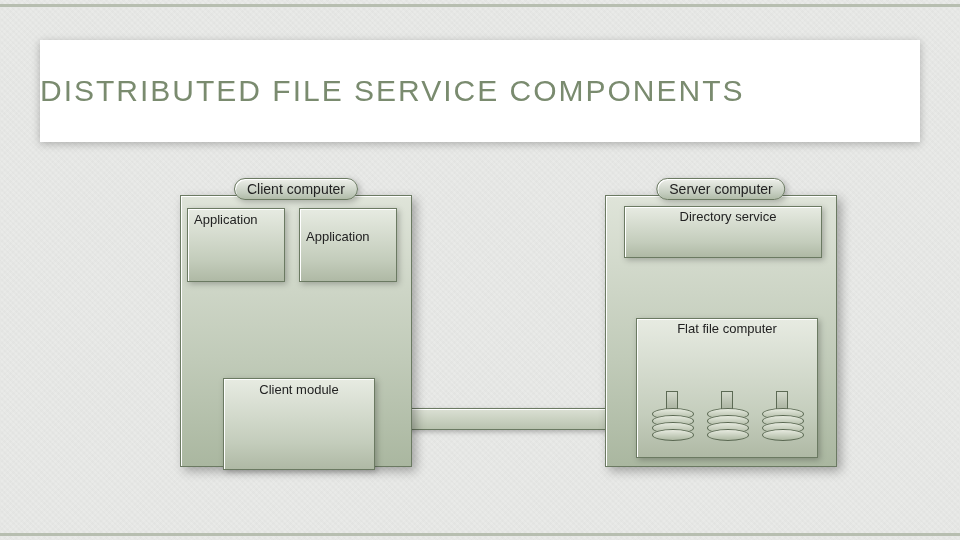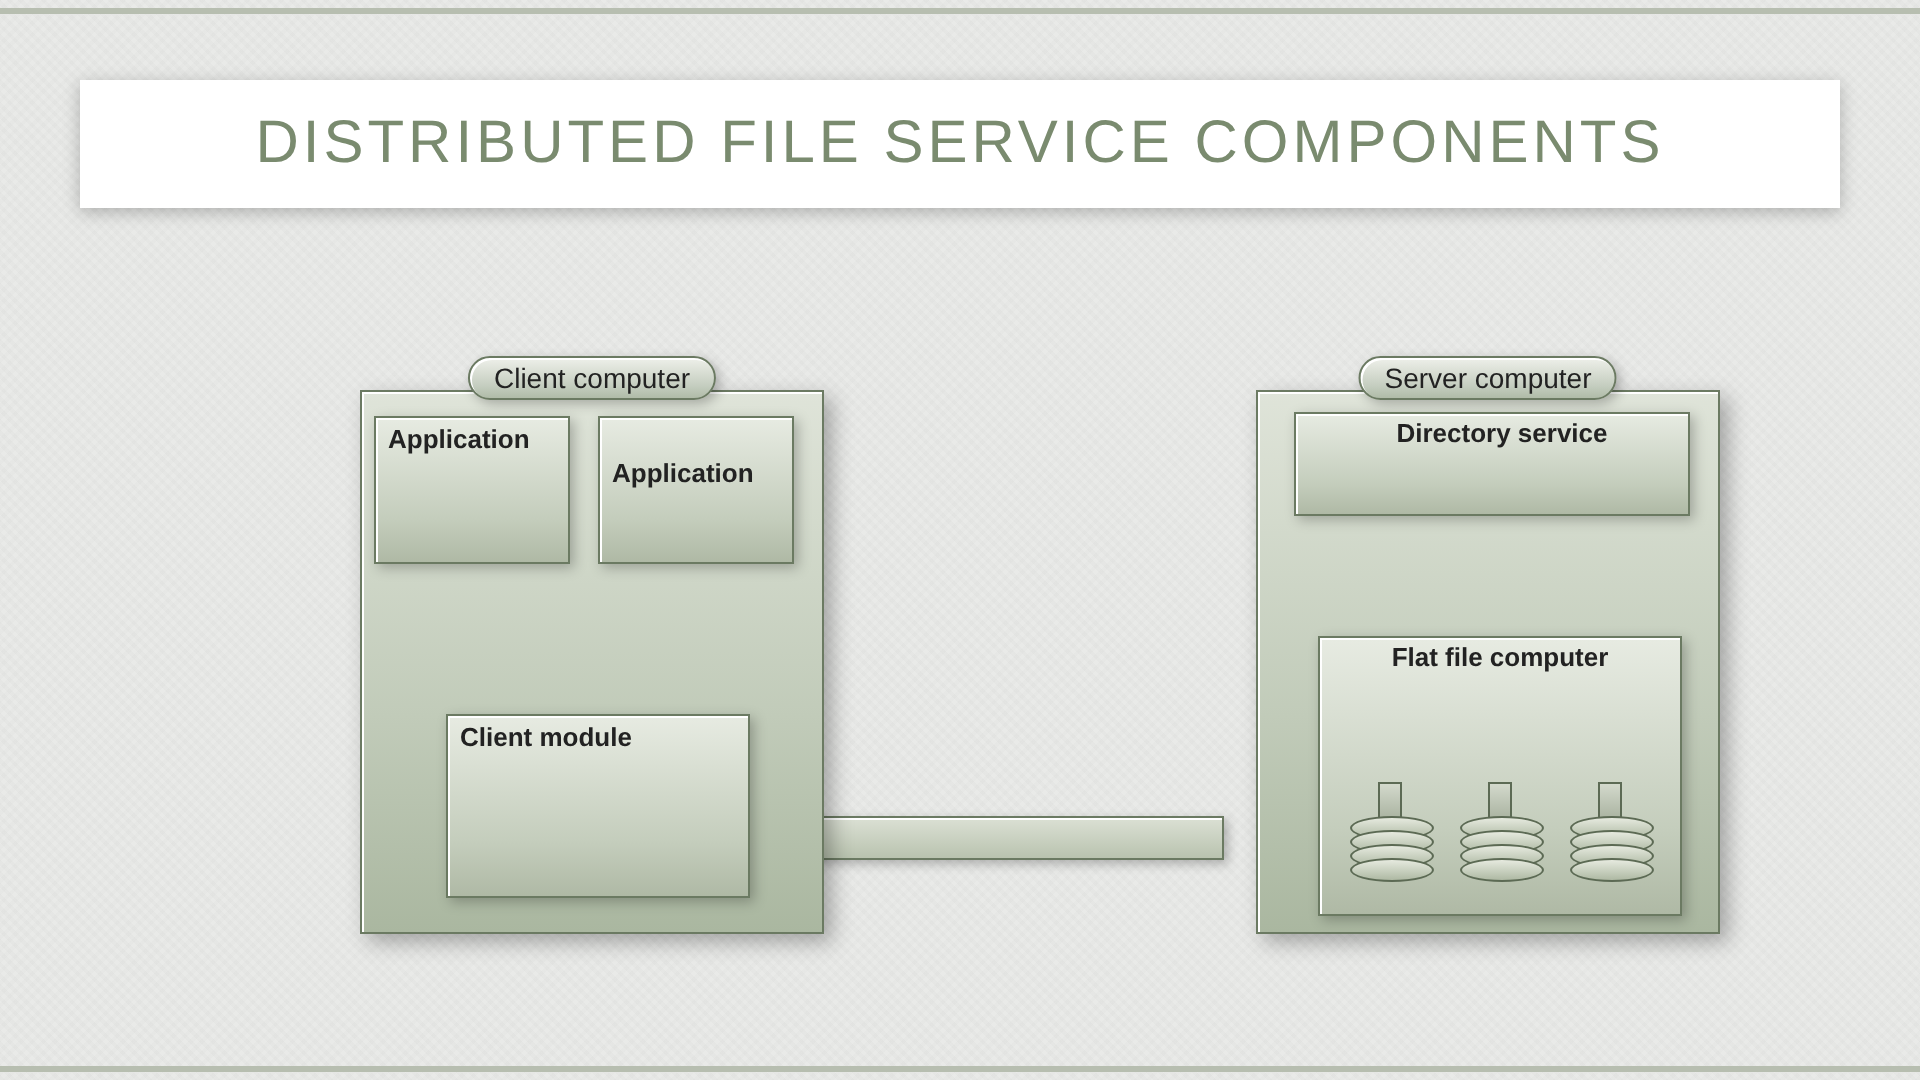--- a/index.html
+++ b/index.html
@@ -16,24 +16,24 @@
     position:absolute;inset:0;
     background:
       repeating-linear-gradient(45deg, rgba(0,0,0,0.015) 0 2px, transparent 2px 4px),
       repeating-linear-gradient(-45deg, rgba(0,0,0,0.01) 0 2px, transparent 2px 4px);
     pointer-events:none;
   }
 
   
   .title-strip{
     position:absolute;
-    left:40px; right:40px; top:40px; height:64px;
+    left:40px; right:40px; top:40px; height:102px;
     background:#fff;
     box-shadow:0 2px 8px rgba(0,0,0,.25);
-    display:flex;align-items:center;justify-content:center;
+    display:flex;align-items:center;
   }
   .title-strip h1{
     margin:0;
     font-size:30px;
     font-weight:400;
     letter-spacing:2px;
     color:#7a8b6f;
   }
 
   
@@ -50,47 +50,46 @@
 
   
   .computer{
     position:absolute;
     width:230px;height:270px;
     background:linear-gradient(#dfe4d9,#c1cbb9 60%,#aab7a0);
     border:1px solid #6b7a62;
     box-shadow:1px 1px 0 #fff inset, 4px 4px 10px rgba(0,0,0,.3);
   }
   #client-computer{left:180px; top:195px;}
-  #server-computer{left:628px; top:195px;}
+  #server-computer{left:605px; top:195px;}
 
   
   .comp-title{
     position:absolute;
     top:-18px; left:50%; transform:translateX(-50%);border-radius:11px;
   }
 
   
   .block{
     position:absolute;
     background:linear-gradient(#e7ebe2,#c4cdbc 70%,#afb9a5);
     border:1px solid #6b7a62;
     box-shadow:1px 1px 0 #fff inset, 2px 2px 6px rgba(0,0,0,.25);
-    font-weight:bold;
   }
   .block .cap{
     font-size:13px;
     color:#222;
     padding:3px 6px;
   }
 
   #app1{left:6px;  top:12px; width:96px; height:72px;}
   #app2{left:118px;top:12px; width:96px; height:72px;}
   #app2 .cap{padding-top:20px;}
 
-  #client-module{left:42px; top:161px; width:150px; height:90px;}
+  #client-module{left:42px; top:182px; width:150px; height:90px;text-align:center;}
 
   #dir-service{left:18px; top:10px; width:196px; height:50px;}
   #dir-service .cap{text-align:center;padding-top:2px;padding-left:16px;}
 
   #flat-file{left:30px; top:122px; width:180px; height:138px;}
   #flat-file .cap{text-align:center;padding-top:2px;}
 
   
   .connector{
     position:absolute;

